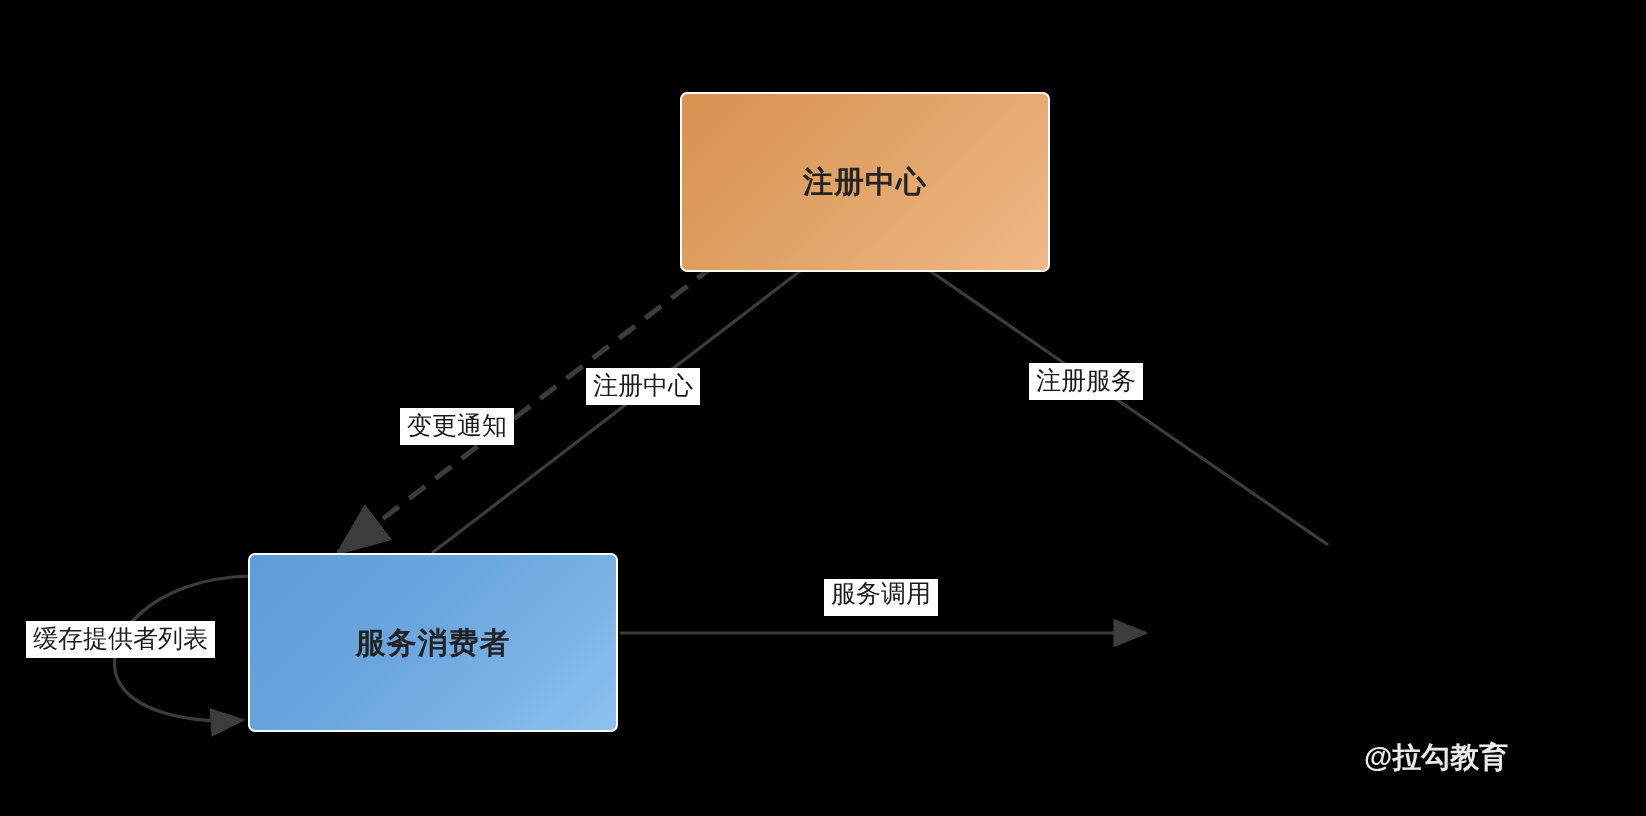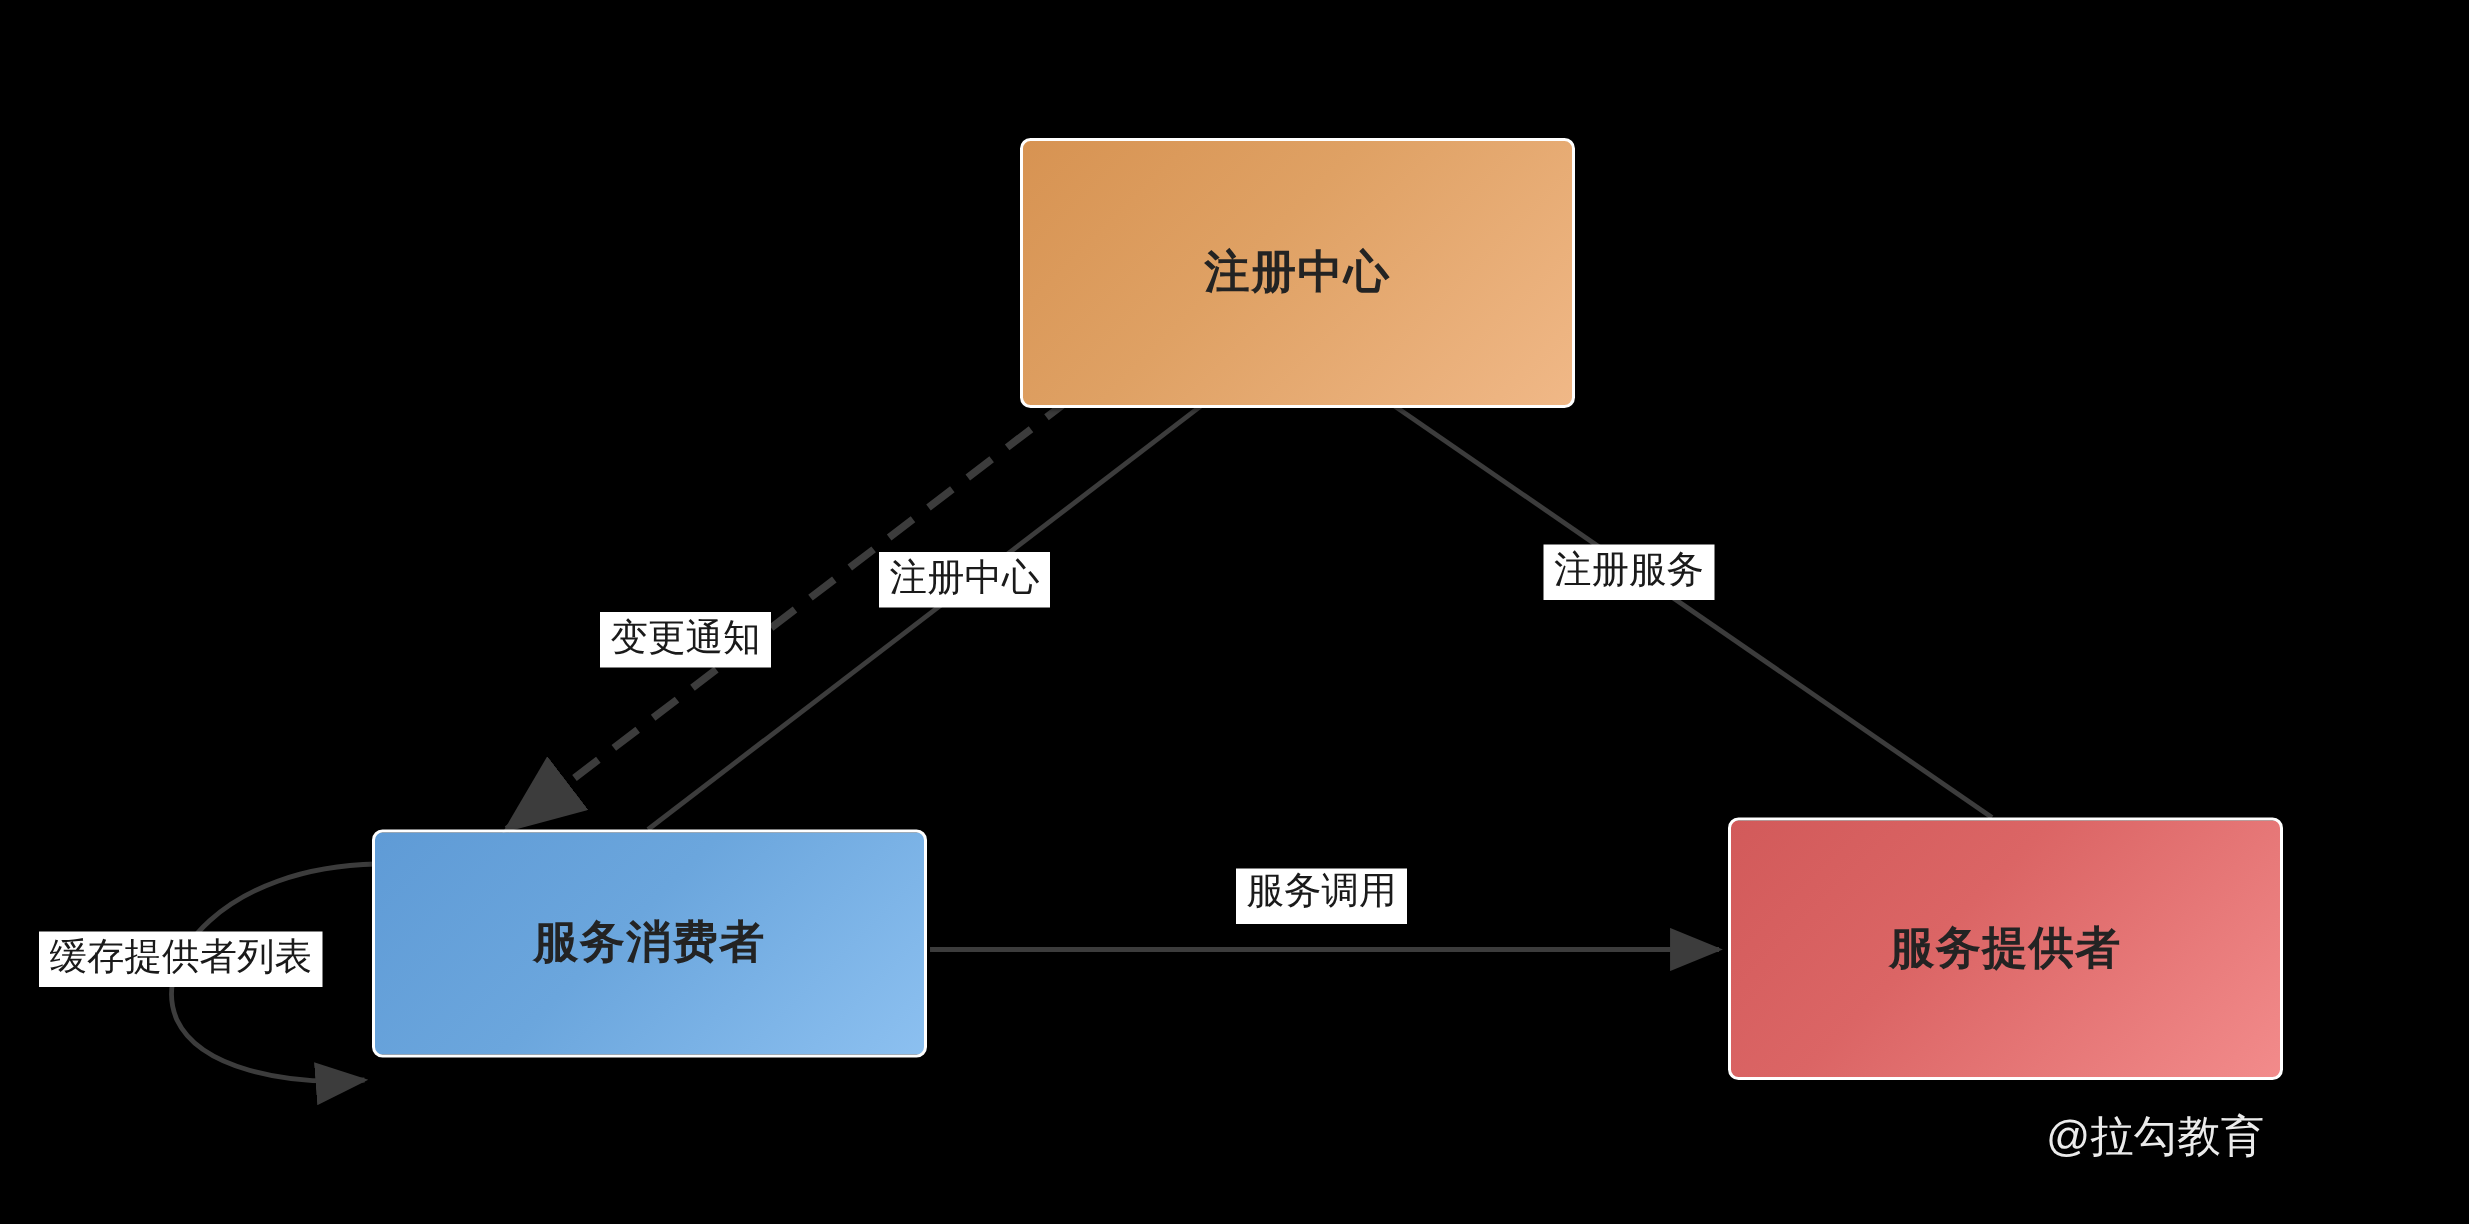--- a/index.html
+++ b/index.html
@@ -45,21 +45,21 @@
     top: 45px;
     width: 370px;
     height: 180px;
     background: linear-gradient(135deg, #d79352 0%, #dfa164 42%, #f0b887 100%);
     margin-top: 47px;
   }
   #node-consumer {
     left: 248px;
     top: 553px;
     width: 370px;
-    height: 152px;
+    height: 179px;
     background: linear-gradient(135deg, #5f9bd6 0%, #6ba6dd 45%, #8cc0f0 100%);
   }
   #node-provider {
     left: 1152px;
     top: 545px;
     width: 370px;
     height: 175px;
     background: linear-gradient(135deg, #d25a5a 0%, #db6565 40%, #f28b8b 100%);
   }
   .edge-label {
@@ -76,21 +76,21 @@
   #label-subscribe     { left: 586px; top: 368px; }
   #label-register      { left: 1029px; top: 363px; }
   #label-invoke        { left: 824px; top: 579px; font-family: Liberation Mono, monospace; }
   #label-cache-list    { left: 26px;  top: 621px; }
 
   #watermark {
     position: absolute;
     left: 1364px;
     top: 738px;
     font-size: 29px;
-    font-weight: normal;
+    font-weight: bold;
     color: #ffffff;
     opacity: 0.92;
     white-space: nowrap;
     user-select: none;
     text-shadow: 0 1px 2px rgba(0,0,0,0.25);
   }
 </style>
 </head>
 <body>
 
@@ -118,23 +118,20 @@
   </svg>
 
   <div class="node" id="node-registry">
     <span class="node-label">注册中心</span>
   </div>
 
   <div class="node" id="node-consumer">
     <span class="node-label">服务消费者</span>
   </div>
 
-  <div class="node" id="node-provider">
-    <span class="node-label">服务提供者</span>
-  </div>
 
   <div class="edge-label" id="label-change-notify">变更通知</div>
 
   <div class="edge-label" id="label-subscribe">注册中心</div>
 
   <div class="edge-label" id="label-register">注册服务</div>
 
   <div class="edge-label" id="label-invoke">服务调用</div>
 
   <div class="edge-label" id="label-cache-list">缓存提供者列表</div>

